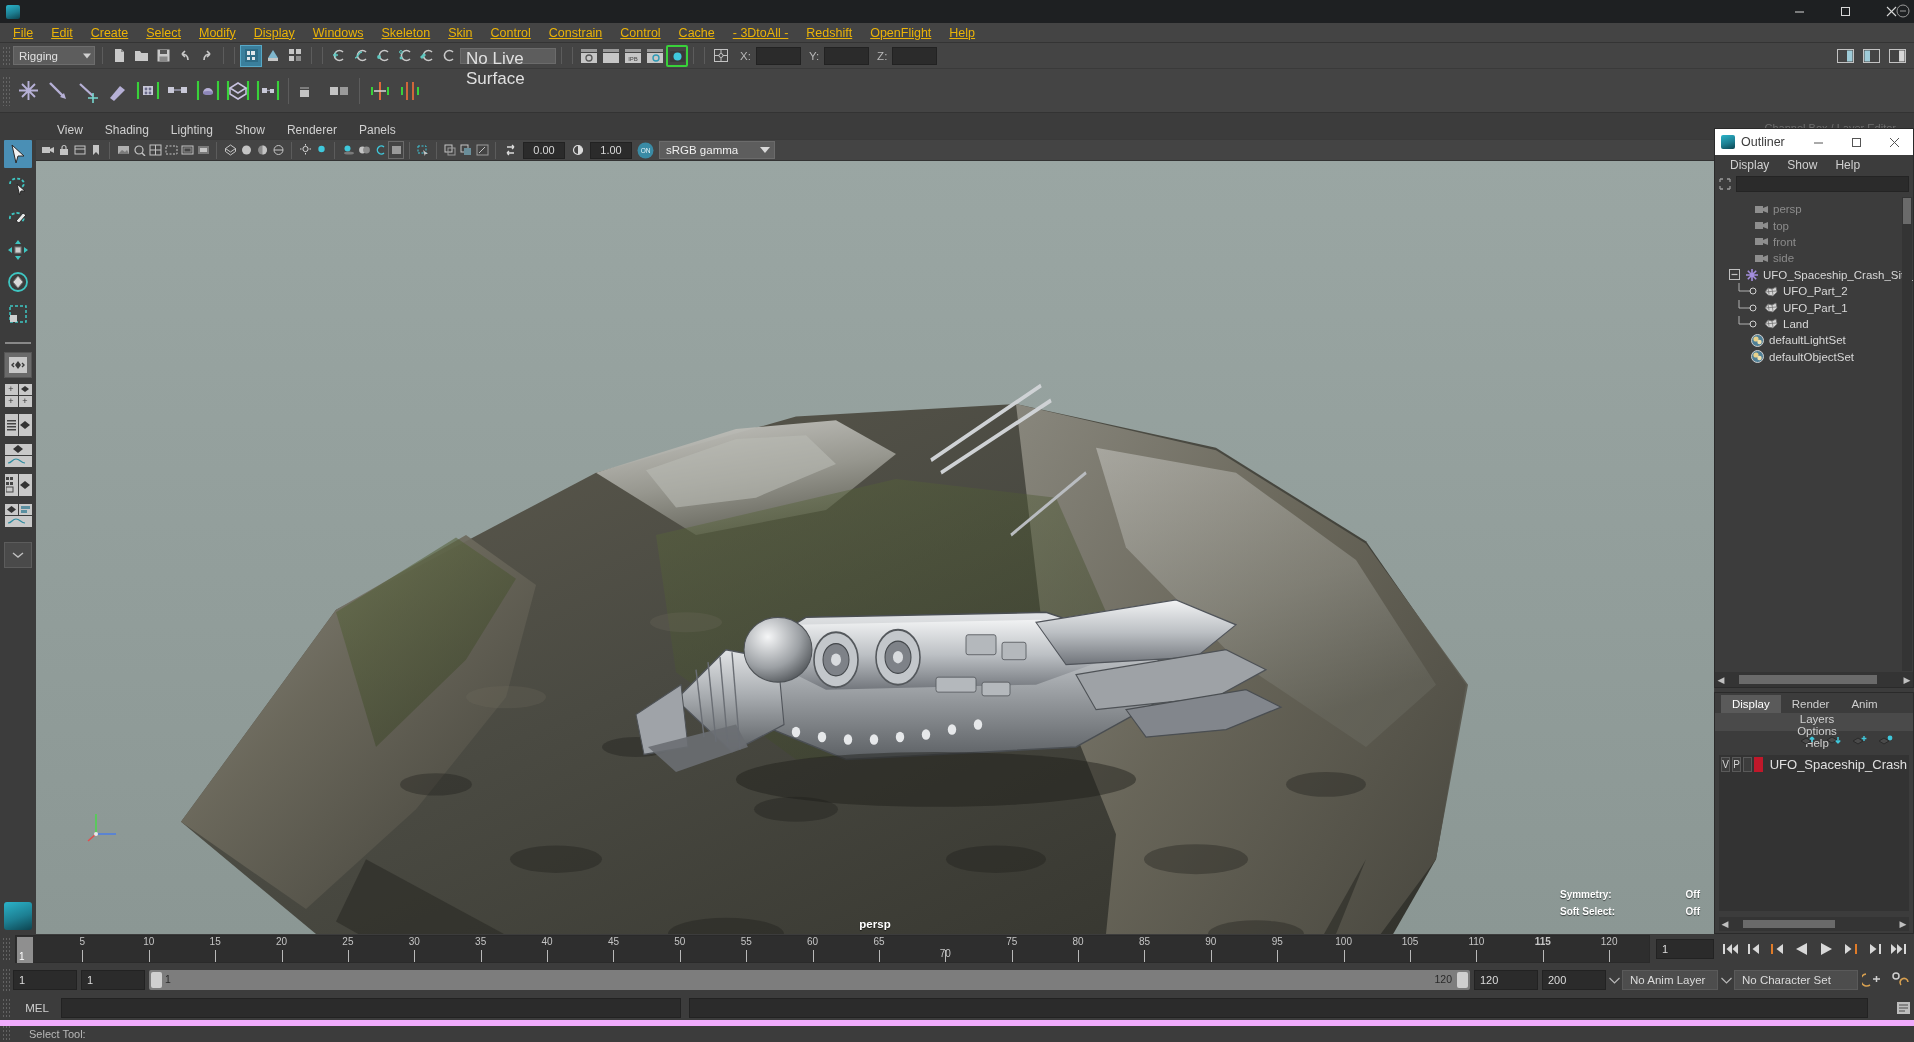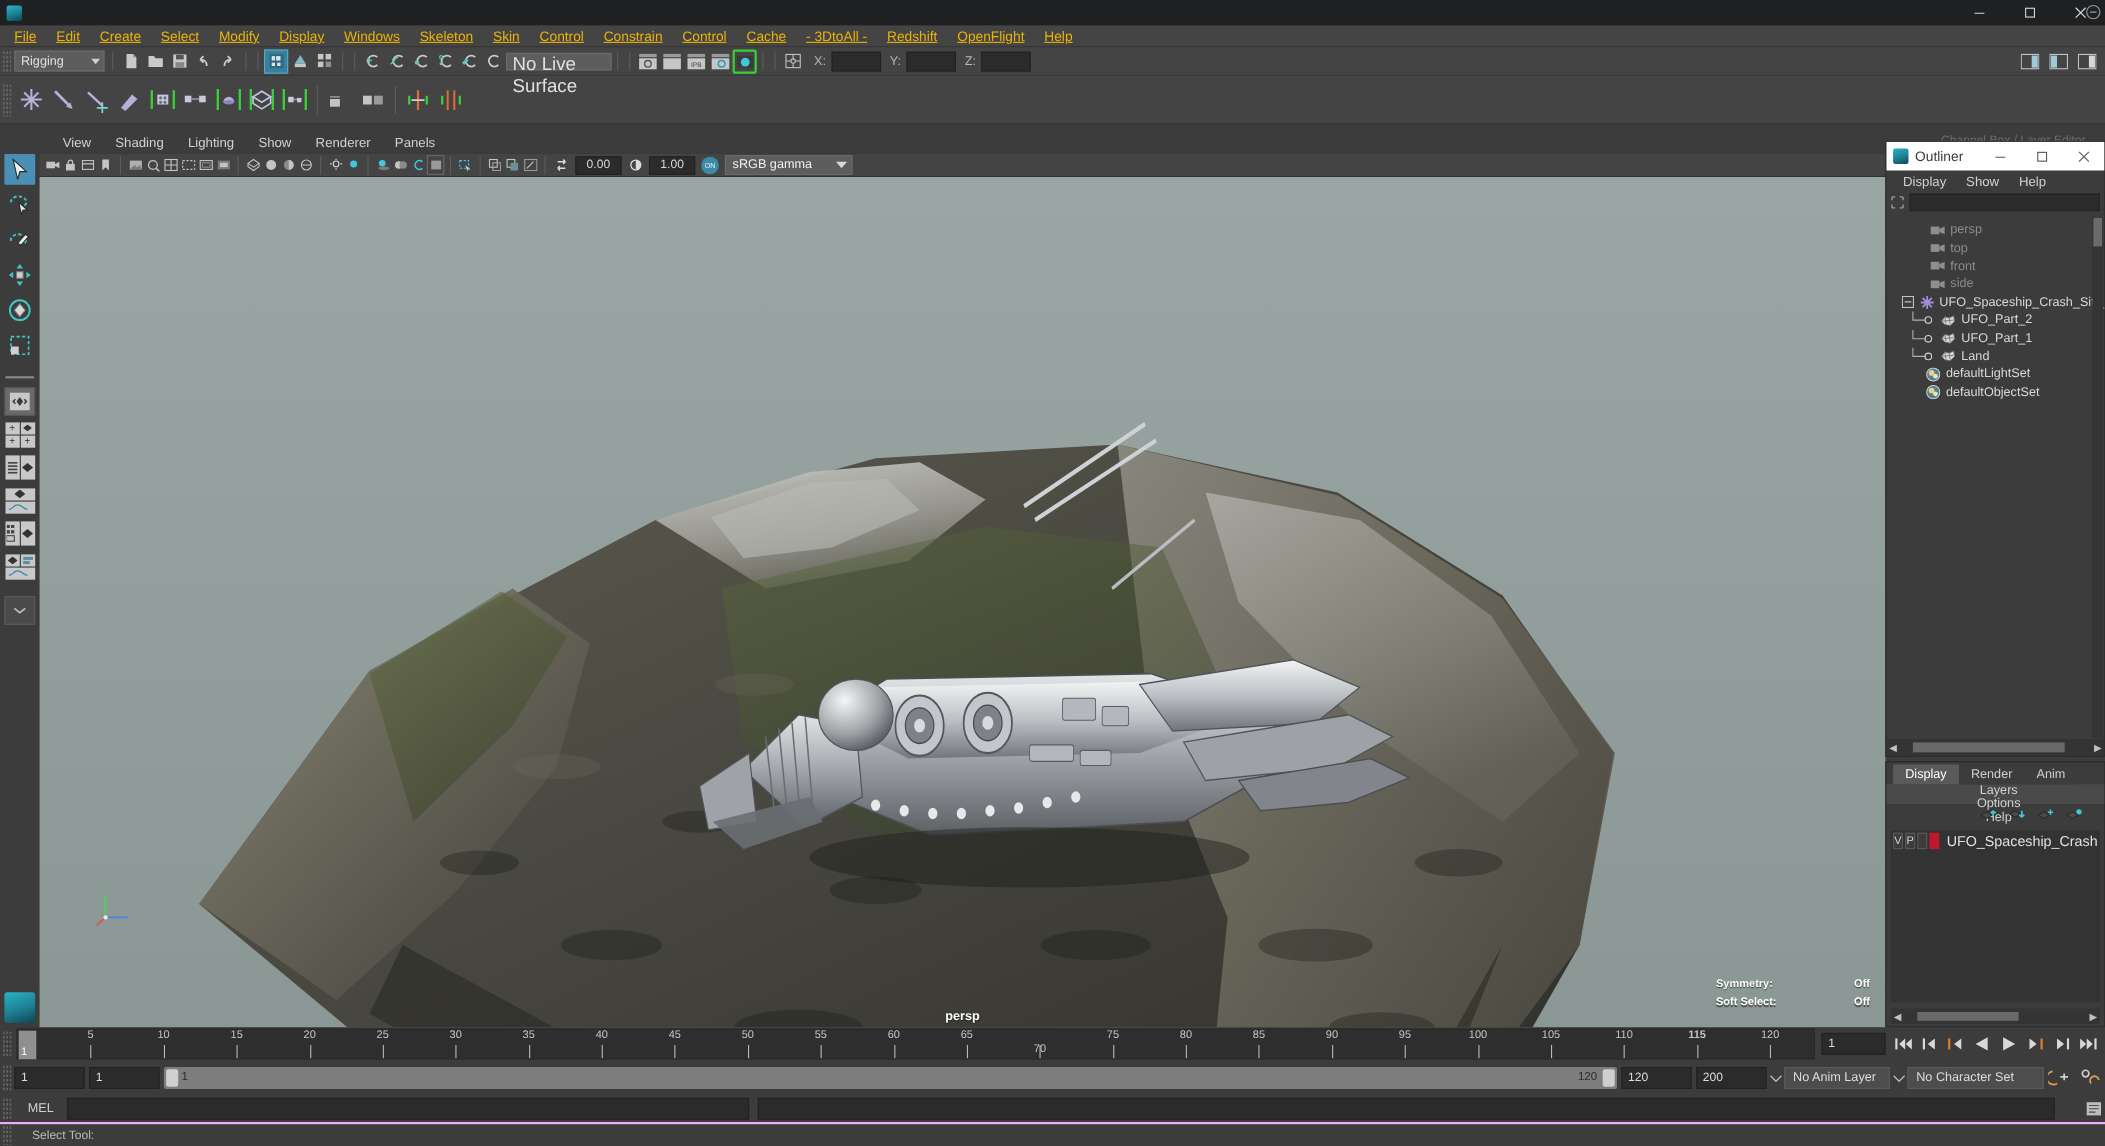--- a/index.html
+++ b/index.html
@@ -243,21 +243,21 @@
 
   
   .melrow {
     position: absolute; left: 0; right: 0; bottom: 22px; height: 24px; background: #3c3c3c;
     display: flex; align-items: center;
   }
   .mel-lbl { width: 48px; text-align: center; font-size: 11.5px; color: #d0d0d0; }
   .mel-in { height: 20px; background: #2b2b2b; border: 1px solid #222; }
   .statusrow {
     position: absolute; left: 0; right: 0; bottom: 0; height: 22px; background: #3c3c3c;
-    display: flex; align-items: center; border-top: 2px solid #f0abfc;
+    display: flex; align-items: center; border-top: 6px solid #f0abfc;
   }
   .status-txt { font-size: 11px; color: #b9b9b9; margin-left: 16px; }
 
   .ghost-tab {
     position: absolute; right: 18px; top: 122px; font-size: 11px; color: #6e6e6e;
   }
 </style>
 </head>
 <body>
 

